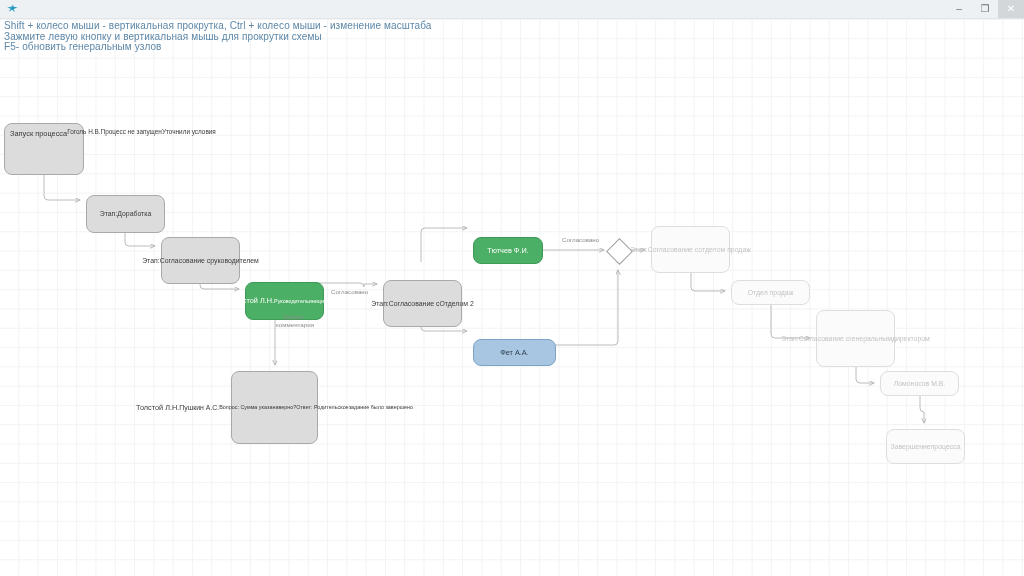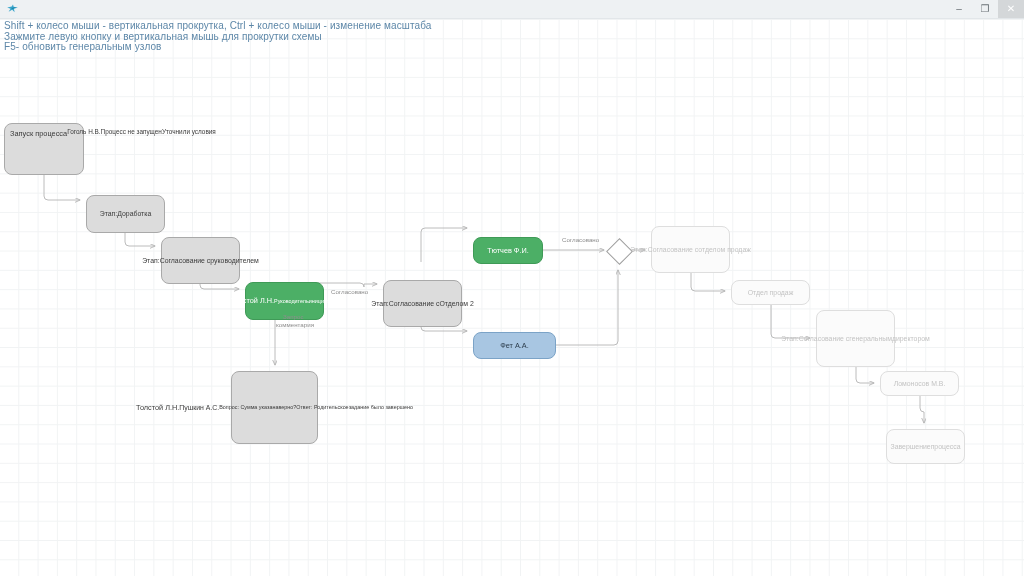--- a/index.html
+++ b/index.html
@@ -251,21 +251,21 @@
           <div class="node-line small">задание было завершено</div>
         </div>
         <div class="node grey" style="left: 383px; top: 262px; width: 79px; height: 47px;">
           <div class="node-line ">Этап:</div>
           <div class="node-line ">Согласование с</div>
           <div class="node-line ">Отделом 2</div>
         </div>
         <div class="node green" style="left: 473px; top: 219px; width: 70px; height: 27px;">
           <div class="node-line title">Тютчев Ф.И.</div>
         </div>
-        <div class="node blue" style="left: 473px; top: 314px; width: 83px; height: 27px;">
+        <div class="node blue" style="left: 473px; top: 321px; width: 83px; height: 27px;">
           <div class="node-line title">Фет А.А.</div>
         </div>
         <div class="node faded" style="left: 651px; top: 208px; width: 79px; height: 47px;">
           <div class="node-line ">Этап:</div>
           <div class="node-line ">Согласование с</div>
           <div class="node-line ">отделом продаж</div>
         </div>
         <div class="node faded" style="left: 731px; top: 262px; width: 79px; height: 25px;">
           <div class="node-line ">Отдел продаж</div>
         </div>

